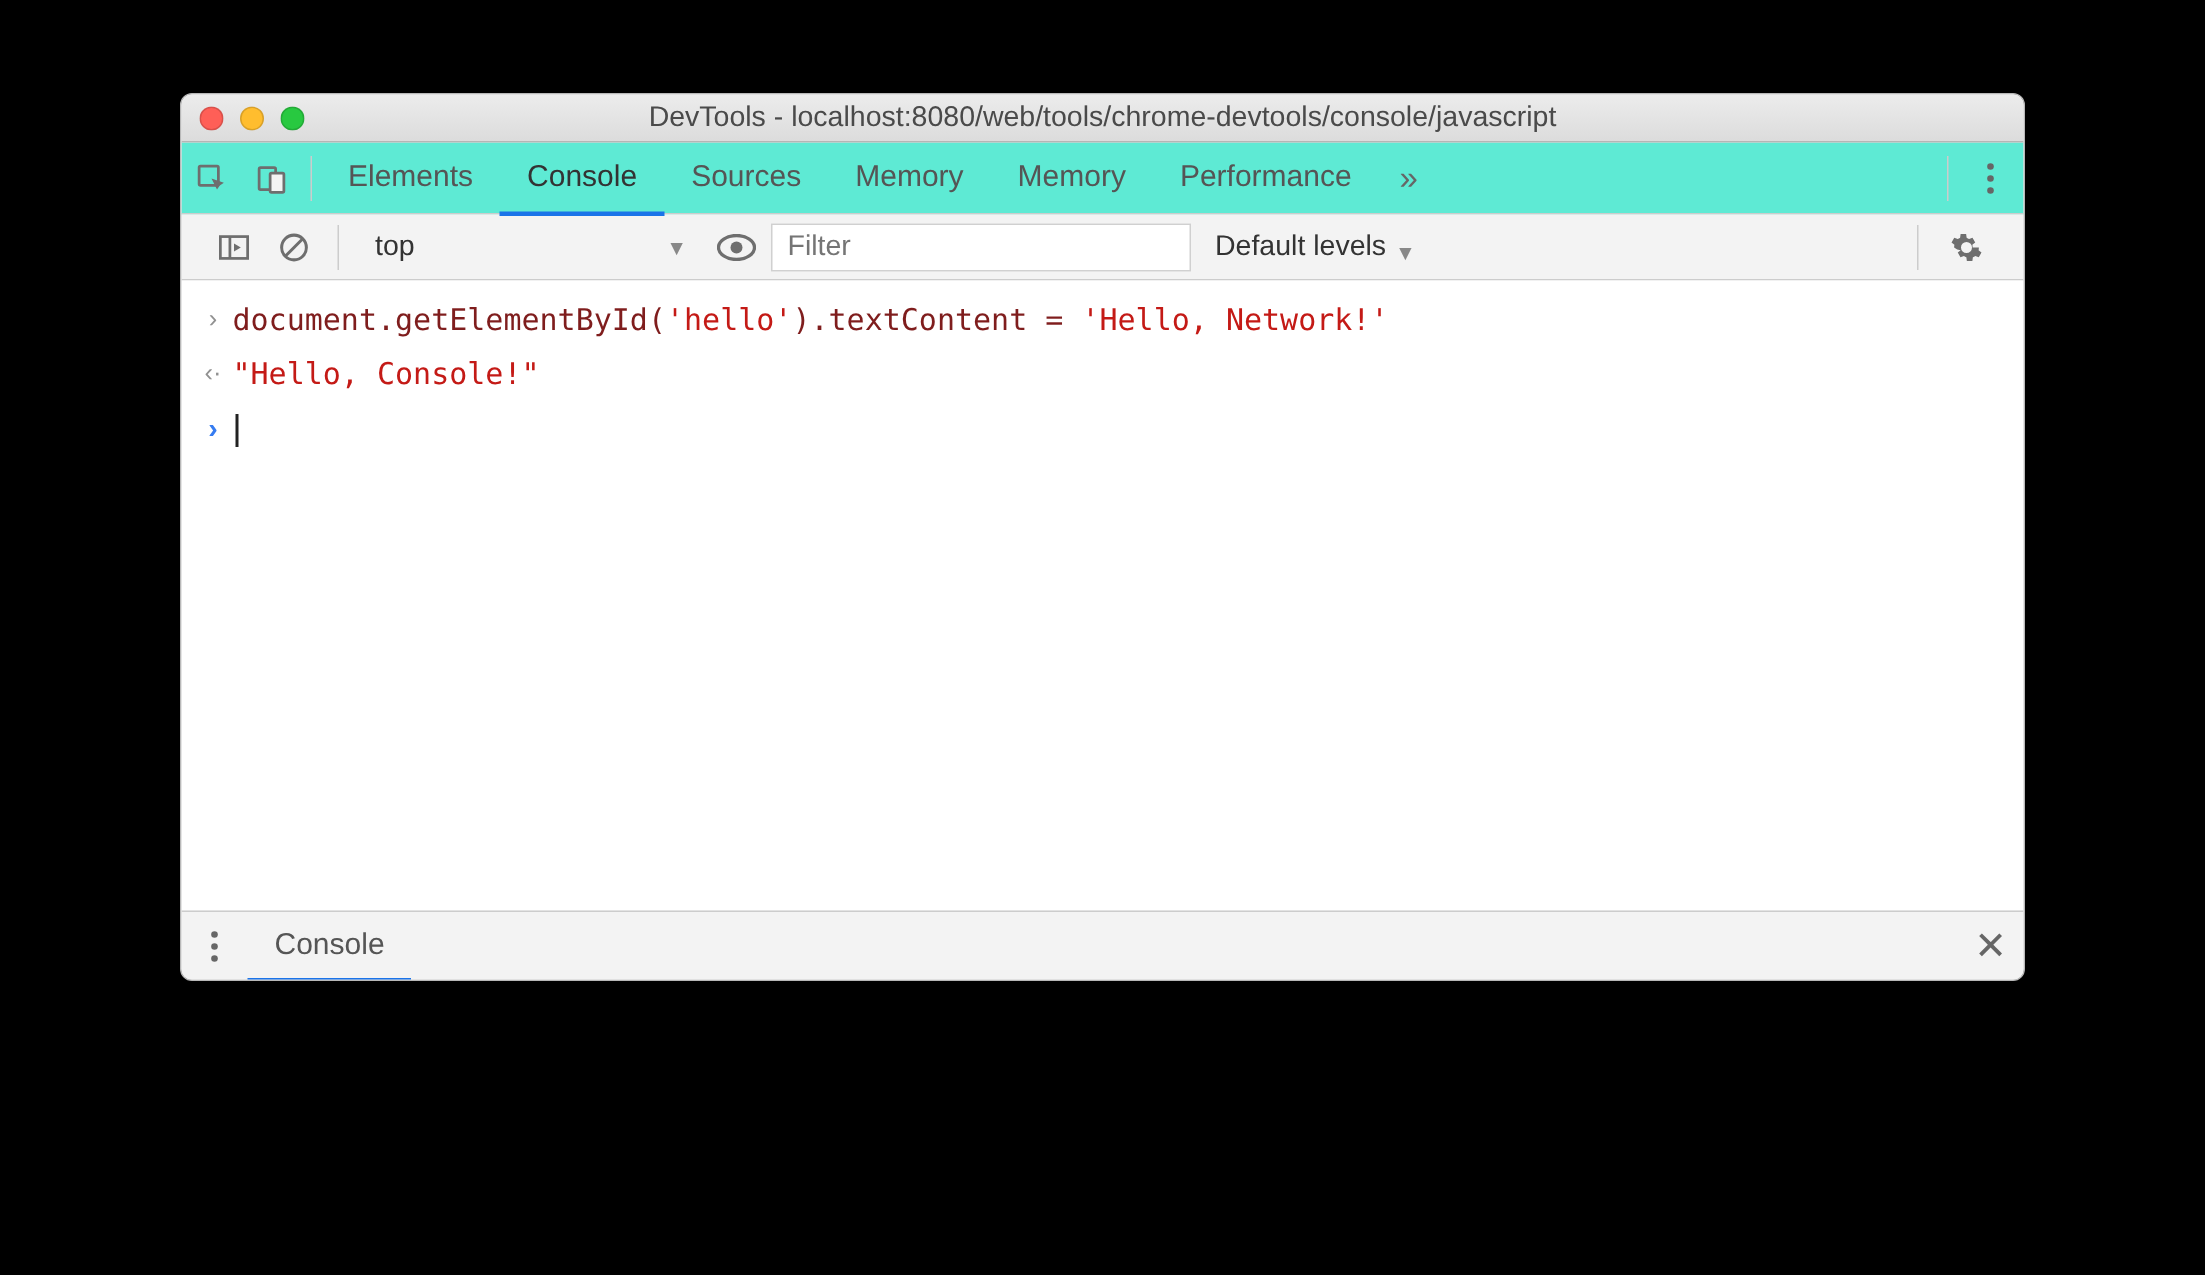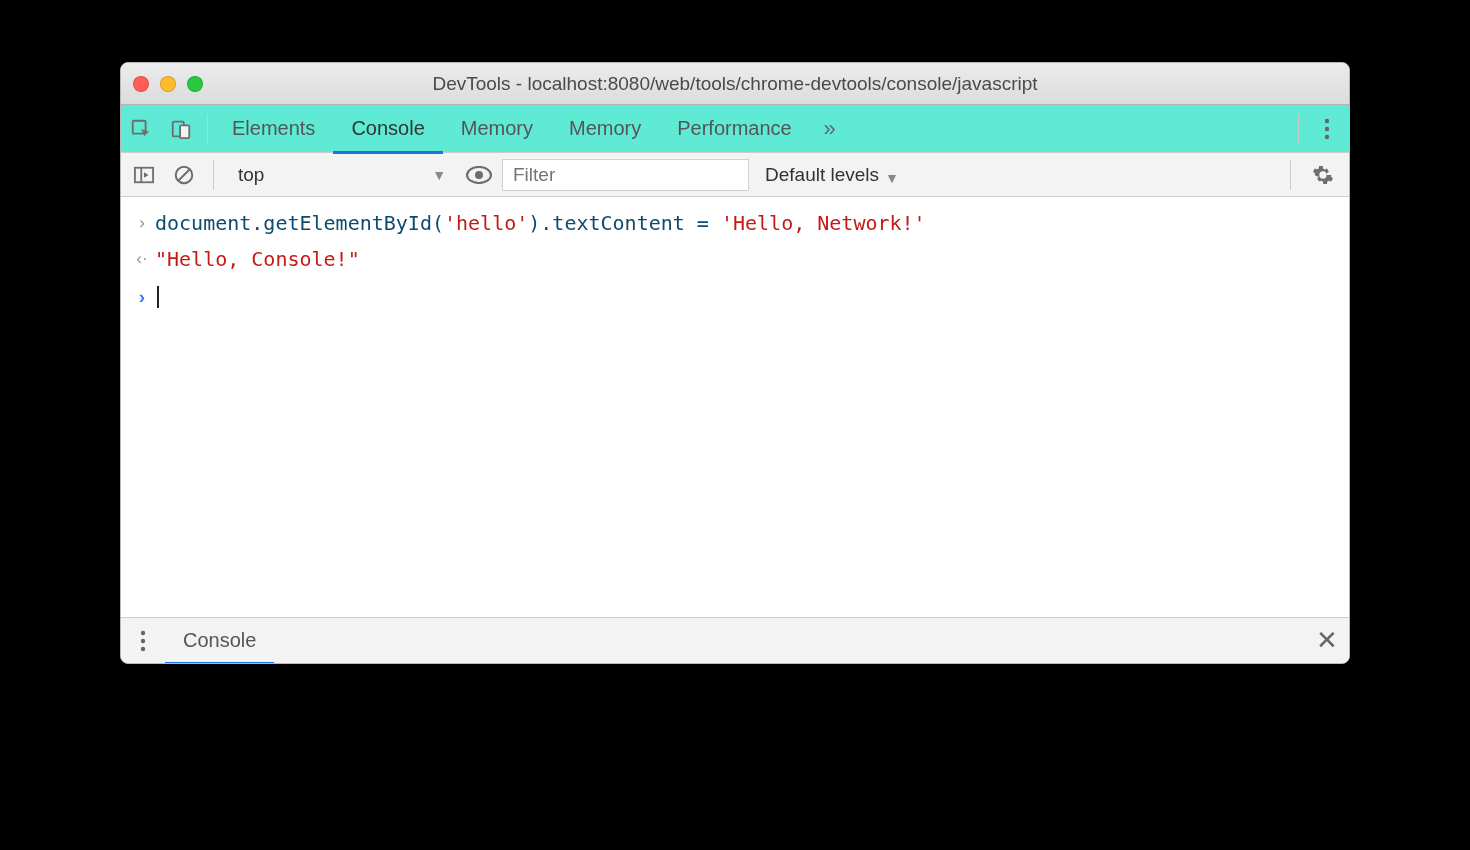--- a/index.html
+++ b/index.html
@@ -17,21 +17,21 @@
     width: 1230px;
     margin-top: 62px;
     background: #fff;
     border-radius: 8px;
     box-shadow: 0 20px 60px rgba(0,0,0,0.5);
     overflow: hidden;
     border: 1px solid #b8b8b8;
   }
   
   .titlebar {
-    height: 42px;
+    height: 32px;
     background: linear-gradient(#ececec, #dcdcdc);
     border-bottom: 1px solid #b5b5b5;
     display: flex;
     align-items: center;
     padding: 0 12px;
     position: relative;
   }
   .traffic-lights { display: flex; gap: 11px; }
   .tl { width: 16px; height: 16px; border-radius: 50%; border: 0.5px solid rgba(0,0,0,0.15); }
   .tl.red { background: #ff5f57; }
@@ -93,21 +93,21 @@
     display: flex; align-items: center; justify-content: center;
     color: #666;
   }
   
   .console-toolbar {
     height: 44px;
     display: flex;
     align-items: center;
     border-bottom: 1px solid #ccc;
     background: #f3f3f3;
-    padding: 0 6px;
+    padding: 0 18px;
     font-size: 19px;
     color: #555;
     gap: 6px;
   }
   .ct-icon {
     width: 34px; height: 34px;
     display: flex; align-items: center; justify-content: center;
     color: #6e6e6e;
   }
   .ctx-select {
@@ -117,21 +117,21 @@
     font-size: 19px;
     color: #333;
     min-width: 230px;
     justify-content: space-between;
   }
   .ctx-select .chev { color: #888; font-size: 14px; }
   .filter-input {
     background: #fff;
     border: 1px solid #d0d0d0;
     height: 32px;
-    width: 247px;
+    width: 280px;
     padding: 0 10px;
     font-size: 19px;
   }
   .levels {
     display: flex; align-items: flex-end; gap: 6px;
     padding: 0 10px;
     color: #333;
   }
   .levels .chev { color: #888; font-size: 14px; }
   .gear {
@@ -158,21 +158,21 @@
     width: 26px;
     flex-shrink: 0;
     color: #919191;
     text-align: center;
     font-family: -apple-system, sans-serif;
     font-size: 17px;
     padding-top: 3px;
   }
   .gutter.blue { color: #367cf1; font-weight: bold; font-size: 19px; }
   .code { white-space: pre; }
-  .tok-default { color: #0c4a6e; }
+  .tok-default { color: #7f1d1d; }
   .tok-string { color: #c41a16; }
   .cursor {
     display: inline-block;
     width: 1.5px; height: 22px;
     background: #222;
     vertical-align: middle;
     margin-left: 2px;
   }
   
   .drawer {
@@ -234,20 +234,23 @@
       </svg>
     </div>
     <div class="vdiv"></div>
 
     <div id="main-tabs" style="display: flex;">
         <div class="main-tab">
           <span>Elements</span>
         </div>
         <div class="main-tab active">
           <span>Console</span>
+        </div>
+        <div class="main-tab">
+          <span>Sources</span>
         </div>
         <div class="main-tab">
           <span>Memory</span>
         </div>
         <div class="main-tab">
           <span>Memory</span>
         </div>
         <div class="main-tab">
           <span>Performance</span>
         </div>

